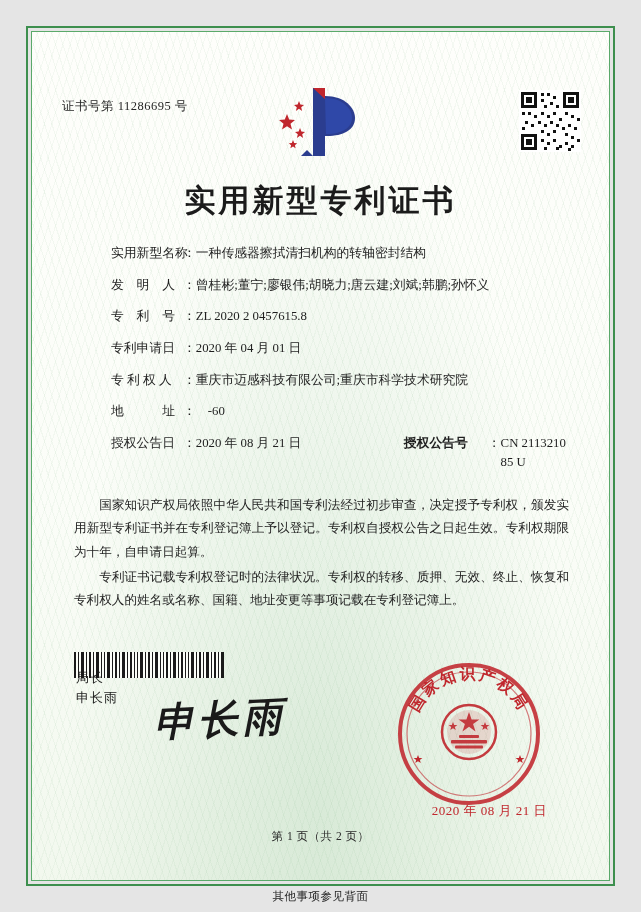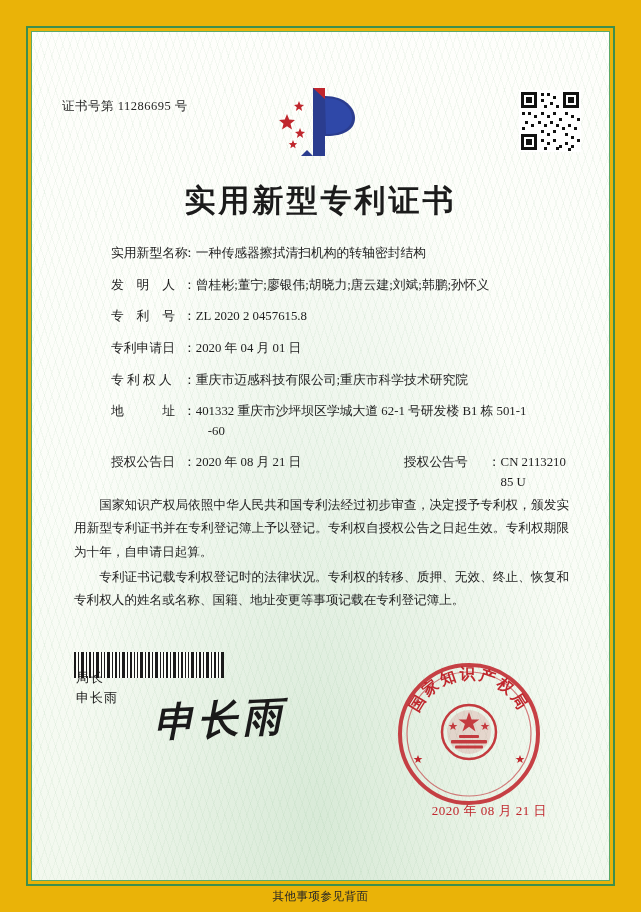--- a/index.html
+++ b/index.html
@@ -11,21 +11,21 @@
     width: 641px;
     height: 912px;
     font-family: "Liberation Serif", serif;
     color: #2a2a2a;
     overflow: hidden;
   }
   .page {
     position: relative;
     width: 641px;
     height: 912px;
-    background: #eab308;
+    background: #e5e5e5;
     box-sizing: border-box;
   }
   
   .frame-outer {
     position: absolute;
     left: 26px;
     top: 26px;
     right: 26px;
     bottom: 26px;
     border: 2px solid #3d8f4e;
@@ -132,21 +132,21 @@
   }
   .field-value .line2 {
     display: block;
     margin-left: 12px;
   }
   .inline-pair {
     display: flex;
     width: 100%;
   }
   .inline-pair .seg-a { flex: 0 0 208px; }
-  .inline-pair .seg-b-label { flex: 0 0 84px; }
+  .inline-pair .seg-b-label { flex: 0 0 84px; font-weight: bold; }
 
   
   .paras {
     position: absolute;
     left: 42px;
     right: 40px;
     top: 462px;
     font-size: 12.6px;
     line-height: 1.85;
     color: #1f1f1f;
@@ -352,21 +352,20 @@
       <div class="field-row">
         <span class="field-label">专 利 权 人</span>
         <span class="field-sep">：</span>
         <span class="field-value">重庆市迈感科技有限公司;重庆市科学技术研究院</span>
       </div>
 
       <div class="field-row">
         <span class="field-label">地　　　址</span>
         <span class="field-sep">：</span>
         <span class="field-value">
-          <span>401332  重庆市沙坪坝区学城大道 62-1 号研发楼 B1 栋 501-1</span>
           <span class="line2">-60</span>
         </span>
       </div>
 
       <div class="field-row">
         <span class="field-label">授权公告日</span>
         <span class="field-sep">：</span>
         <span class="field-value">
           <span class="inline-pair">
             <span class="seg-a">2020 年 08 月 21 日</span>
@@ -466,16 +465,17 @@
         </text>
 
         <g fill="#c0272d">
           <polygon points="23,95 24.2,98 27.4,98 24.8,100 25.8,103.1 23,101.2 20.2,103.1 21.2,100 18.6,98 21.8,98"></polygon>
           <polygon points="125,95 126.2,98 129.4,98 126.8,100 127.8,103.1 125,101.2 122.2,103.1 123.2,100 120.6,98 123.8,98"></polygon>
         </g>
       </svg>
     </div>
     <div class="seal-date">2020 年 08 月 21 日</div>
 
+    <div class="page-no">第 1 页（共 2 页）</div>
   </div>
 
   <div class="back-note">其他事项参见背面</div>
 </div>
 
 </body></html>

